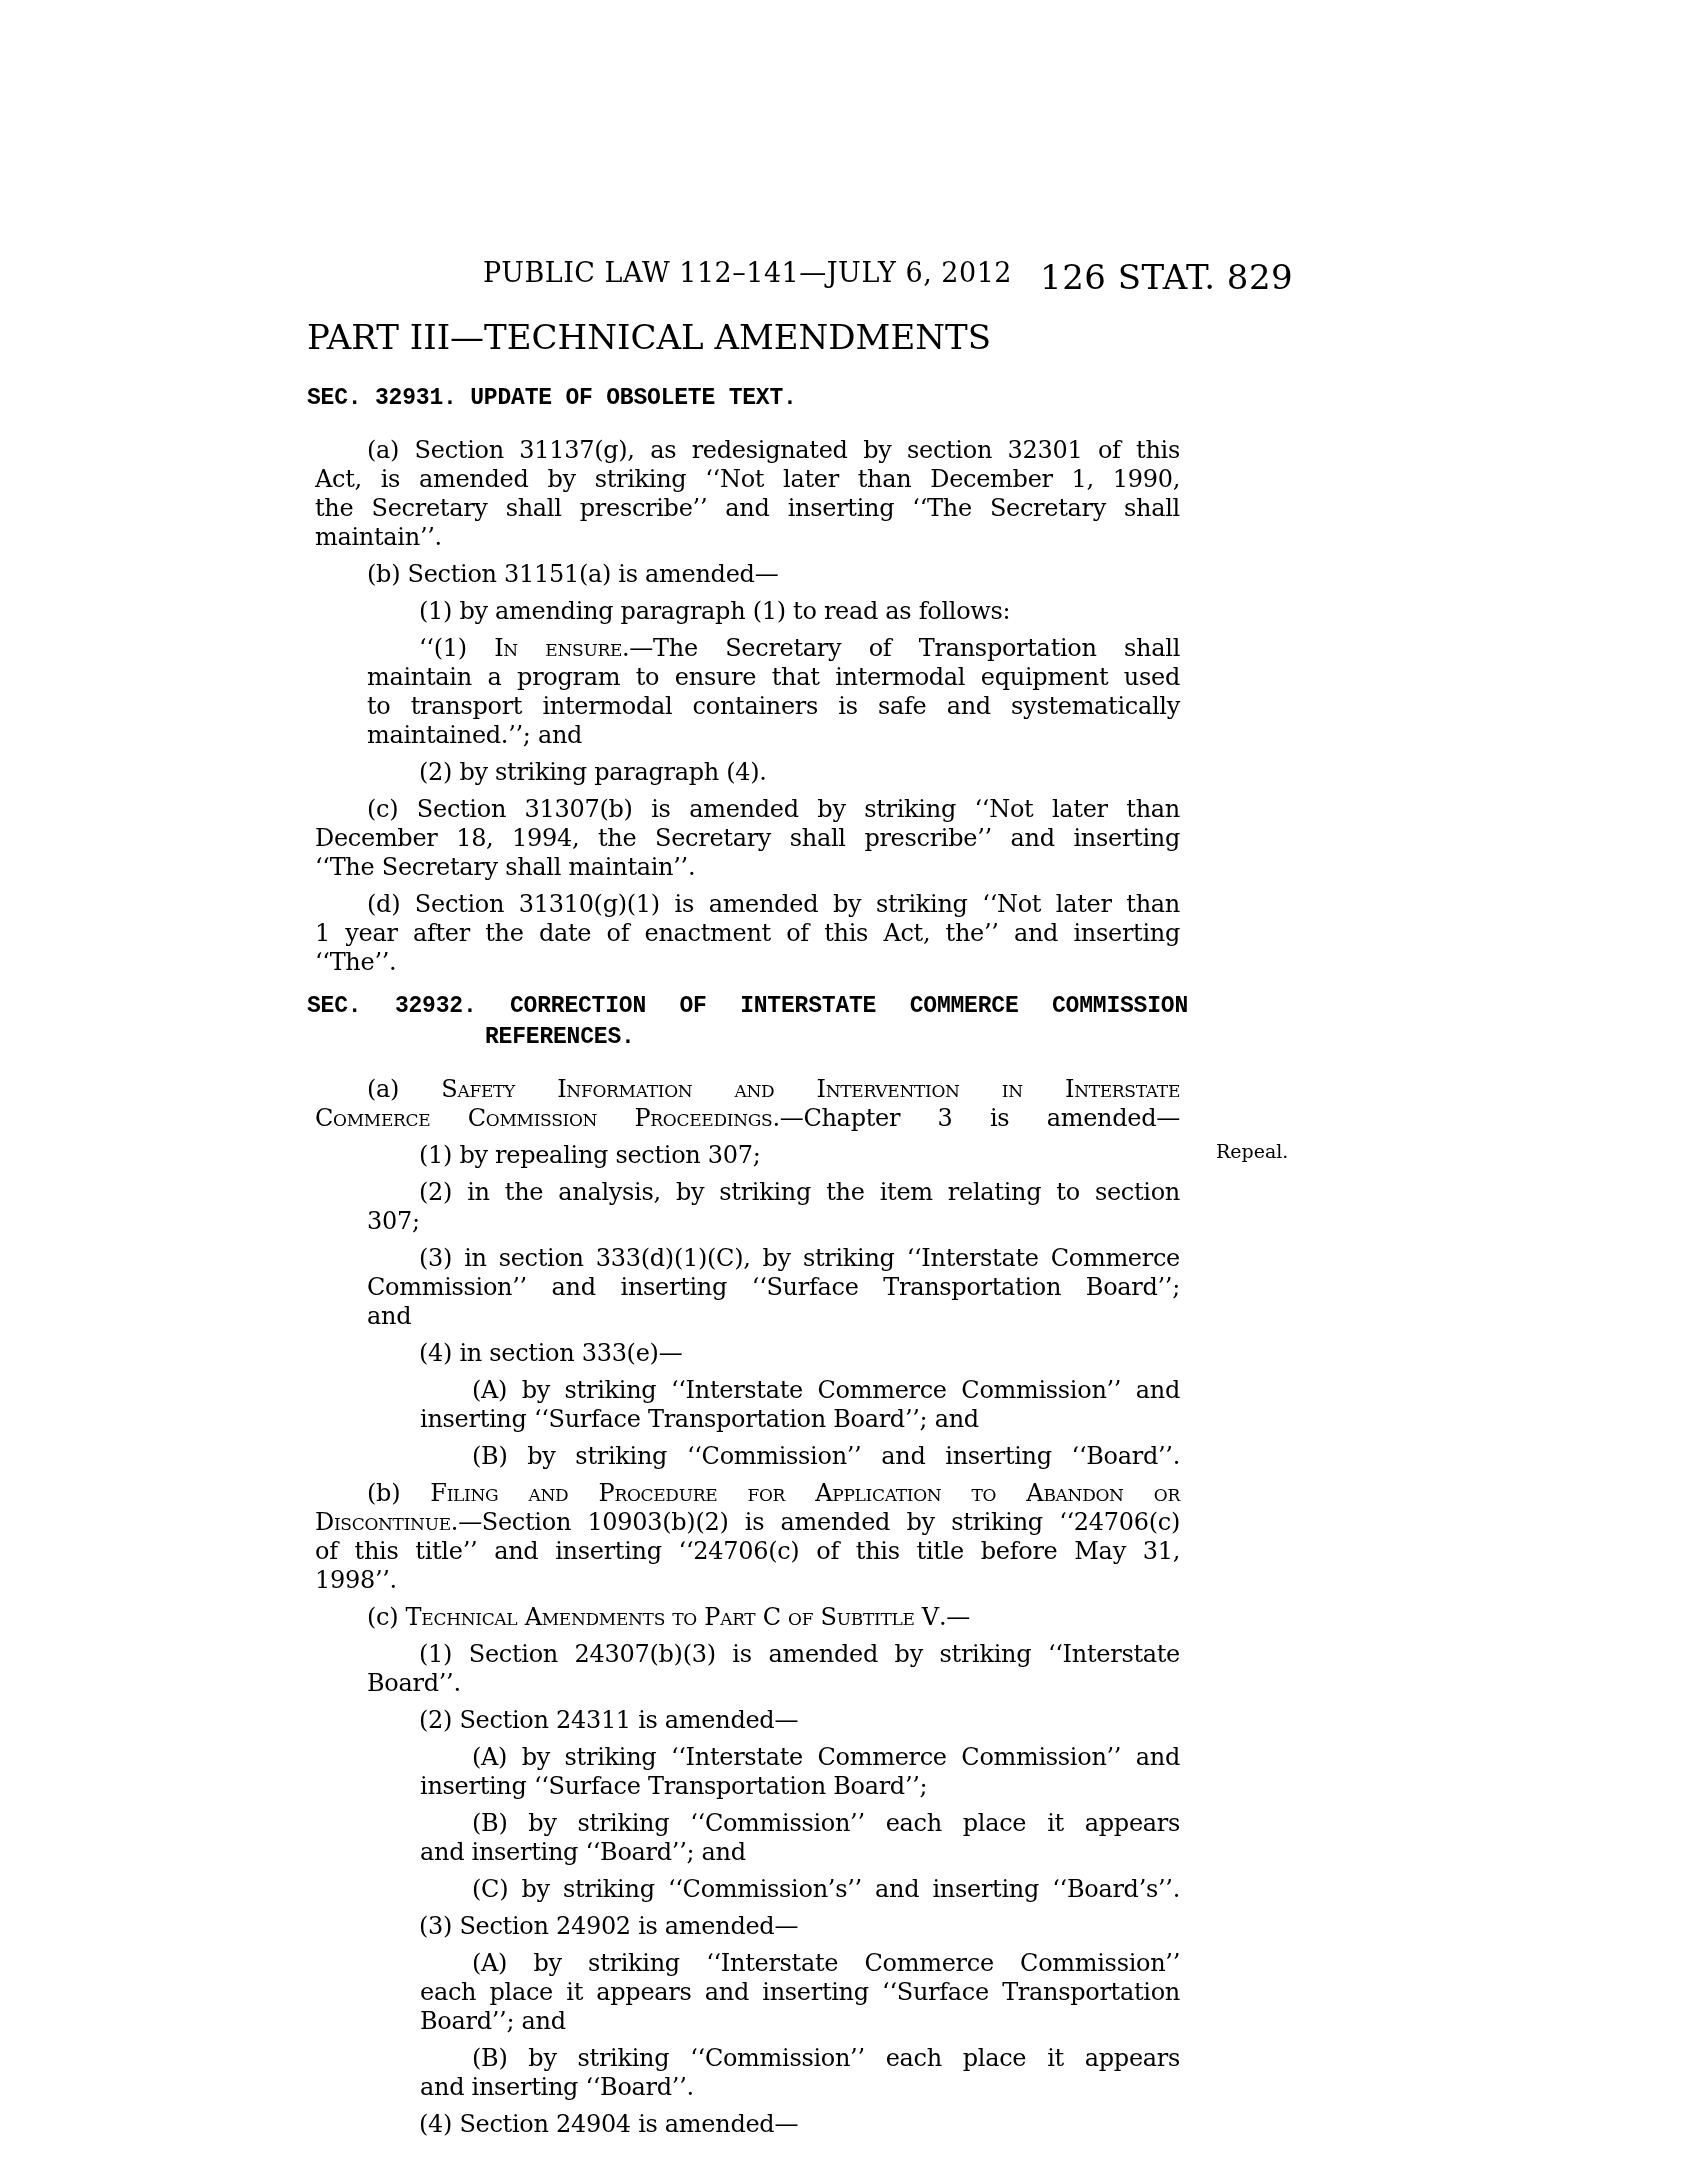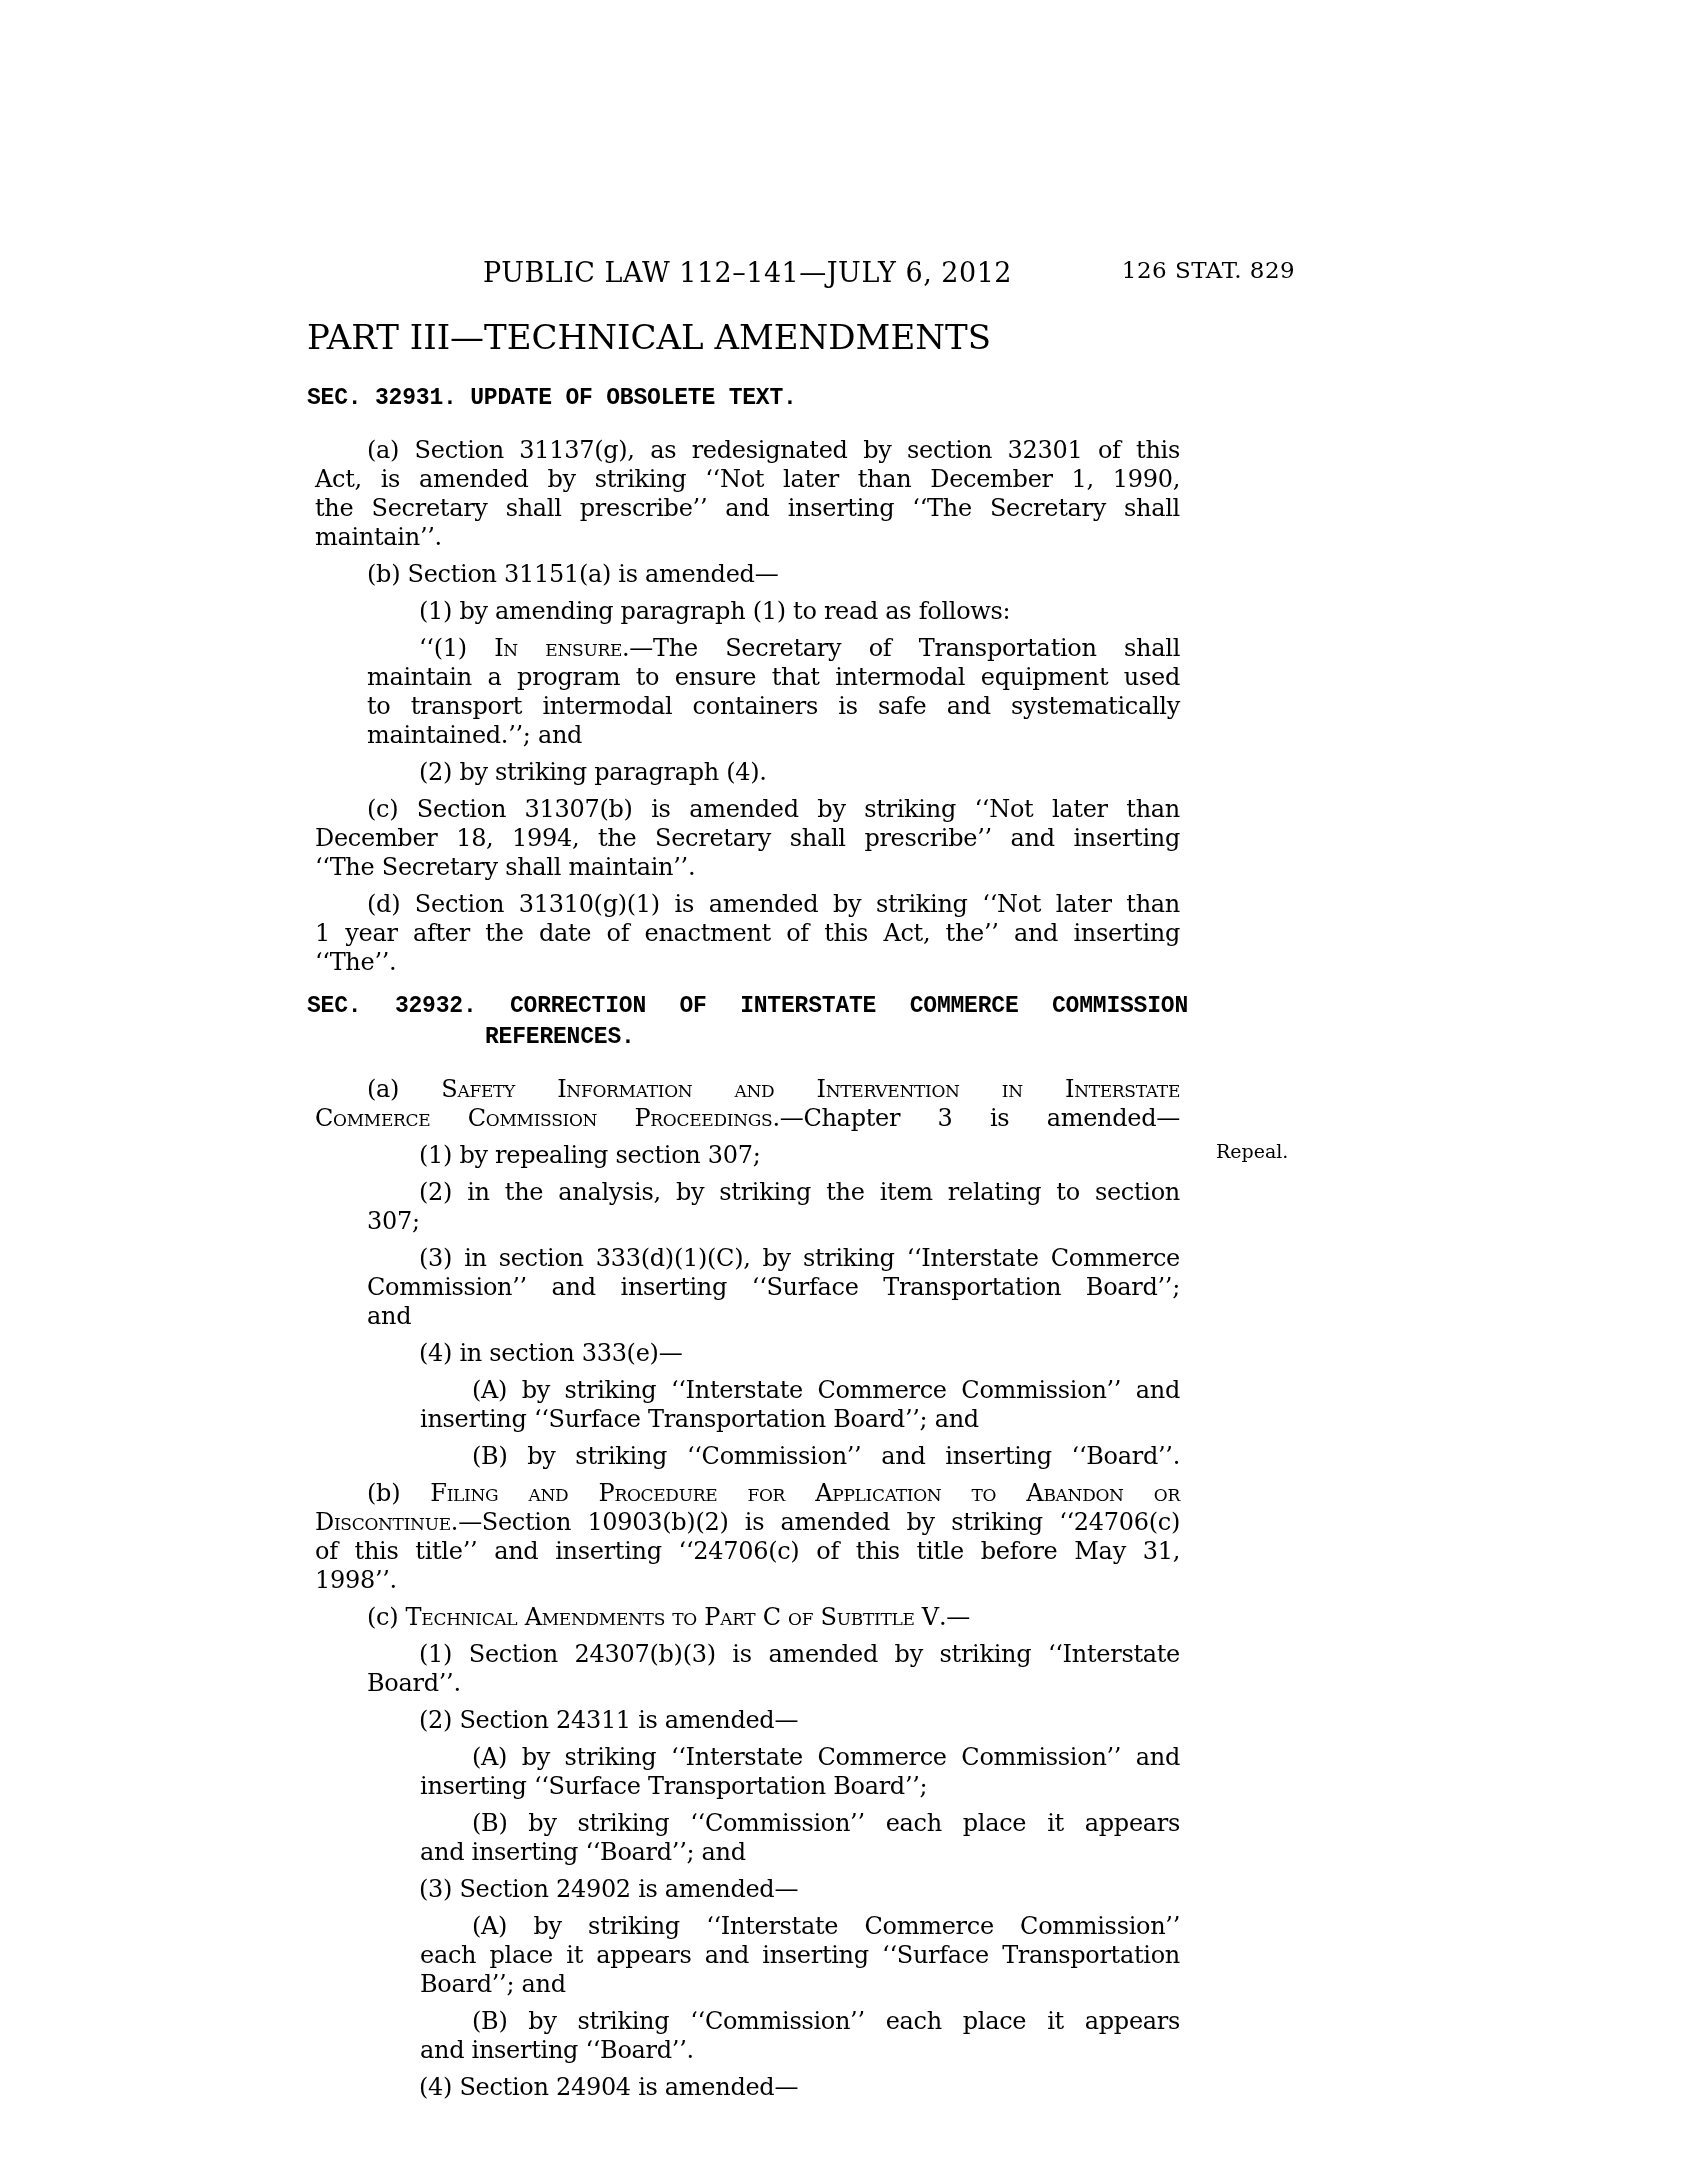--- a/index.html
+++ b/index.html
@@ -16,22 +16,22 @@
     position: absolute;
     left: 307px; top: 257px; width: 881px;
     text-align: center;
     font-size: 27px;
     letter-spacing: 0.5px;
     white-space: nowrap;
   }
   .hdr-stat {
     position: absolute;
     left: 1040px; top: 257px; width: 337px;
-    text-align: center;
-    font-size: 23px;
+    text-align: left;
+    font-size: 34px;
     letter-spacing: 0.5px;
     white-space: nowrap;
   }
   .column {
     position: absolute;
     left: 307px; top: 317px; width: 881px;
   }
   .part-title {
     text-align: left;
     font-weight: normal;
@@ -168,20 +168,23 @@
           <div class="line first"><span>(2) Section 24311 is amended—</span></div>
         </div>
         <div class="para lv2">
           <div class="line j first"><span>(A) by striking ‘‘Interstate Commerce Commission’’ and</span></div>
           <div class="line"><span>inserting ‘‘Surface Transportation Board’’;</span></div>
         </div>
         <div class="para lv2">
           <div class="line j first"><span>(B) by striking ‘‘Commission’’ each place it appears</span></div>
           <div class="line"><span>and inserting ‘‘Board’’; and</span></div>
         </div>
+        <div class="para lv2">
+          <div class="line j first"><span>(C) by striking ‘‘Commission’s’’ and inserting ‘‘Board’s’’.</span></div>
+        </div>
         <div class="para lv1">
           <div class="line first"><span>(3) Section 24902 is amended—</span></div>
         </div>
         <div class="para lv2">
           <div class="line j first"><span>(A) by striking ‘‘Interstate Commerce Commission’’</span></div>
           <div class="line j"><span>each place it appears and inserting ‘‘Surface Transportation</span></div>
           <div class="line"><span>Board’’; and</span></div>
         </div>
         <div class="para lv2">
           <div class="line j first"><span>(B) by striking ‘‘Commission’’ each place it appears</span></div>

